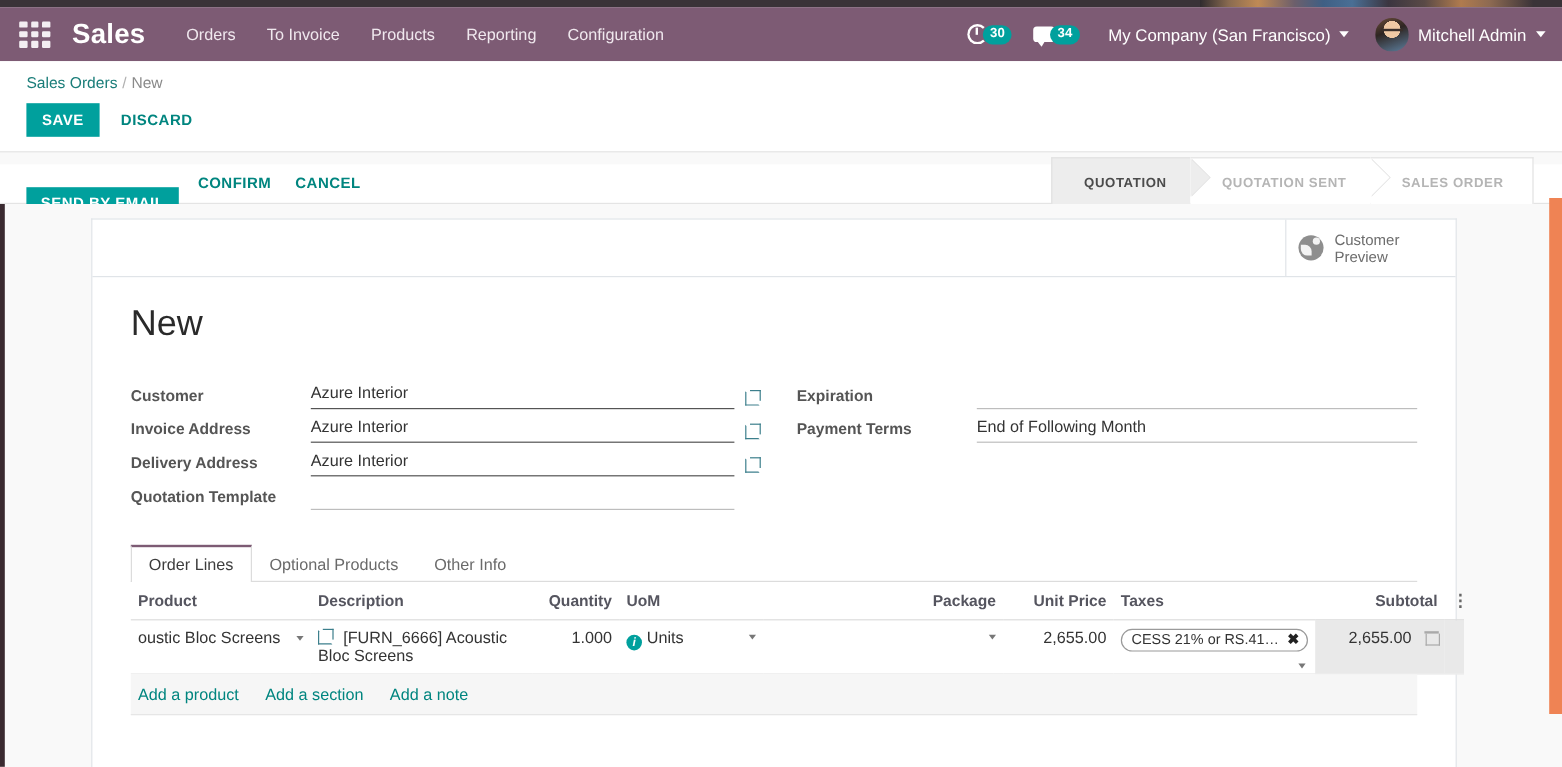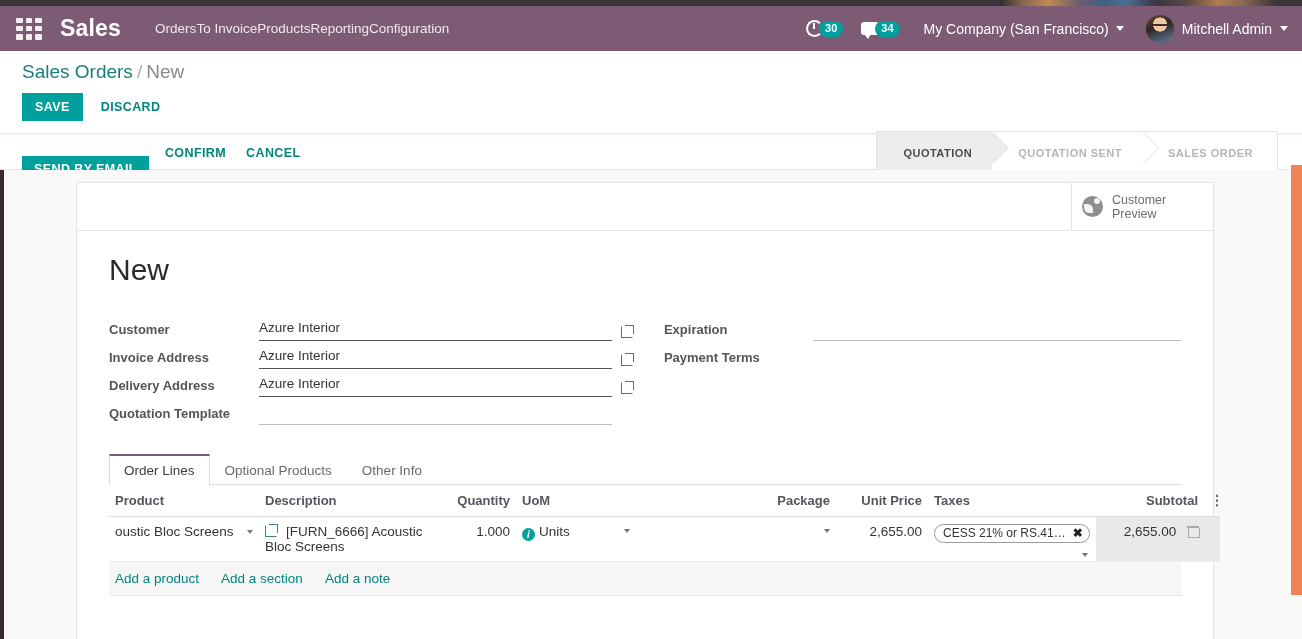--- a/index.html
+++ b/index.html
@@ -34,21 +34,21 @@
     width: 34px; height: 26px; margin-left: 12px; margin-right: 14px;
     display: grid; grid-template-columns: repeat(3, 1fr);
     grid-template-rows: repeat(3, 1fr); gap: 3px;
     padding: 2px 4px; cursor: pointer;
   }
   .apps-grid i { display: block; background: #f3eef2; border-radius: 1px; }
   .brand {
     font-size: 23px; font-weight: bold; color: #fff;
     letter-spacing: .2px; margin-right: 34px; cursor: pointer;
   }
-  .nav-menu { display: flex; align-items: center; }
+  .nav-menu { display: flex; gap: 26px; align-items: center; }
   .nav-menu > span {
     font-size: 13.5px; color: #f0e8ee; cursor: pointer; white-space: nowrap;
   }
   .nav-right {
     margin-left: auto; display: flex; align-items: center; gap: 0;
     padding-right: 14px;
   }
   .sys-item {
     position: relative; display: flex; align-items: center;
     margin-left: 18px; cursor: pointer;
@@ -100,21 +100,21 @@
     content: ""; position: absolute; left: 5px; top: 9px;
     width: 18px; height: 5px; border-top: 2px solid #3a2f2a;
   }
 
   
   .control-panel {
     position: absolute; top: 51px; left: 0; width: 1302px;
     background: #fff; border-bottom: 1px solid #e4e4e4;
   }
   .breadcrumb {
-    padding: 10px 0 4px 22px; font-size: 19px; color: #8b8b8b;
+    padding: 10px 0 4px 22px; font-size: 13px; color: #8b8b8b;
   }
   .breadcrumb .bc-root { color: #1a7d79; cursor: pointer; }
   .breadcrumb .bc-sep { color: #b0b0b0; margin: 0 4px; }
   .bc-current { color: #8a8a8a; }
   .btn-row { padding: 6px 0 12px 22px; display: flex; align-items: center; gap: 14px; }
   .btn-primary {
     background: #00a09d; color: #fff; border: none; font-size: 12.5px;
     font-weight: bold; letter-spacing: .4px; padding: 7px 13px;
     cursor: pointer; border-radius: 0;
   }
@@ -449,20 +449,21 @@
 
       <div class="spacer-col"></div>
 
       <div class="col right">
         <div class="frow">
           <div class="flabel">Expiration</div>
           <div class="fval"></div>
         </div>
         <div class="frow">
           <div class="flabel">Payment Terms</div>
+          <div class="fval">End of Following Month</div>
         </div>
       </div>
     </div>
 
     <div class="notebook">
       <div class="tabs">
         <div class="tab active">Order Lines</div>
         <div class="tab">Optional Products</div>
         <div class="tab">Other Info</div>
       </div>

